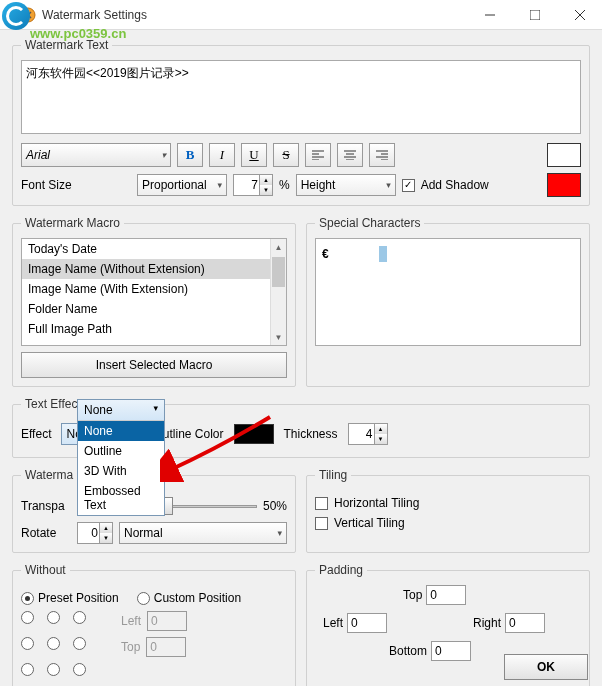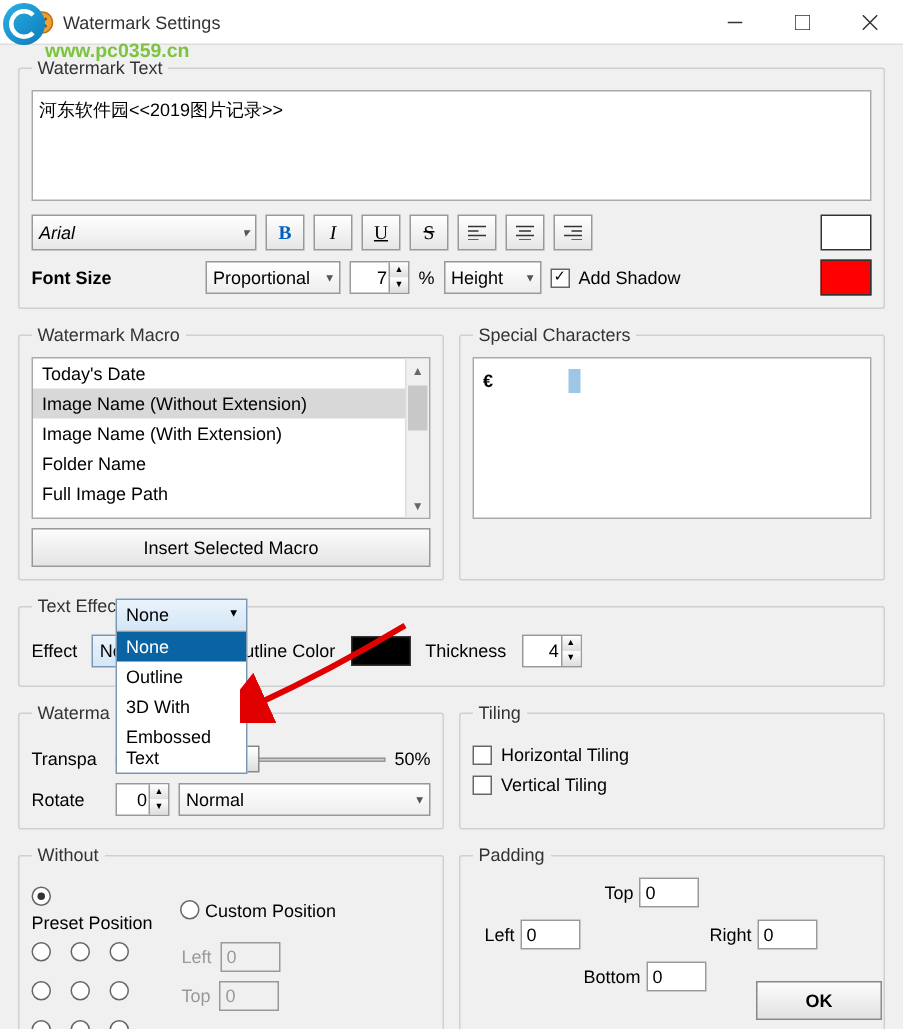--- a/index.html
+++ b/index.html
@@ -140,33 +140,33 @@
         </div>
       <div class="tbtn">
           <svg width="12" height="10">
             <path d="M0 1h12M5 4h7M0 7h12M5 10h7" stroke="#333"></path>
           </svg>
         </div>
       <div style="flex:1"></div>
       <div class="swatch"></div>
     </div>
     <div class="row">
-      <span style="width:110px;font-weight:bold;">Font Size</span>
+      <span style="width:110px;">Font Size</span>
       <div class="sel" style="width:90px;">
           <span>Proportional</span>
         </div>
       <div class="numbox">
           <span>7</span>
           <div class="spin">
             <div>▲</div>
             <div>▼</div>
           </div>
         </div>
       <span>%</span>
-      <div class="sel" style="width:65px;">
+      <div class="sel" style="width:100px;">
           <span>Height</span>
         </div>
       <div class="chk">✓</div>
       <span>Add Shadow</span>
       <div style="flex:1"></div>
       <div class="swatch red"></div>
     </div>
   </fieldset>
 
   <div class="two-col">
@@ -247,21 +247,21 @@
           <div class="chk"></div>
           <span>Vertical Tiling</span>
         </div>
     </fieldset>
   </div>
 
   <div class="two-col">
     <fieldset>
       <legend>Without</legend>
       <div class="row" style="gap:18px;">
-        <label style="display:flex;align-items:flex-start;gap:4px;flex-direction:column;">
+        <label style="display:flex;align-items:center;gap:4px;">
             <span class="radio">
               <span class="dot"></span>
             </span>
             <span>Preset Position</span>
           </label>
         <label style="display:flex;align-items:center;gap:4px;">
             <span class="radio"></span>
             <span>Custom Position</span>
           </label>
       </div>

